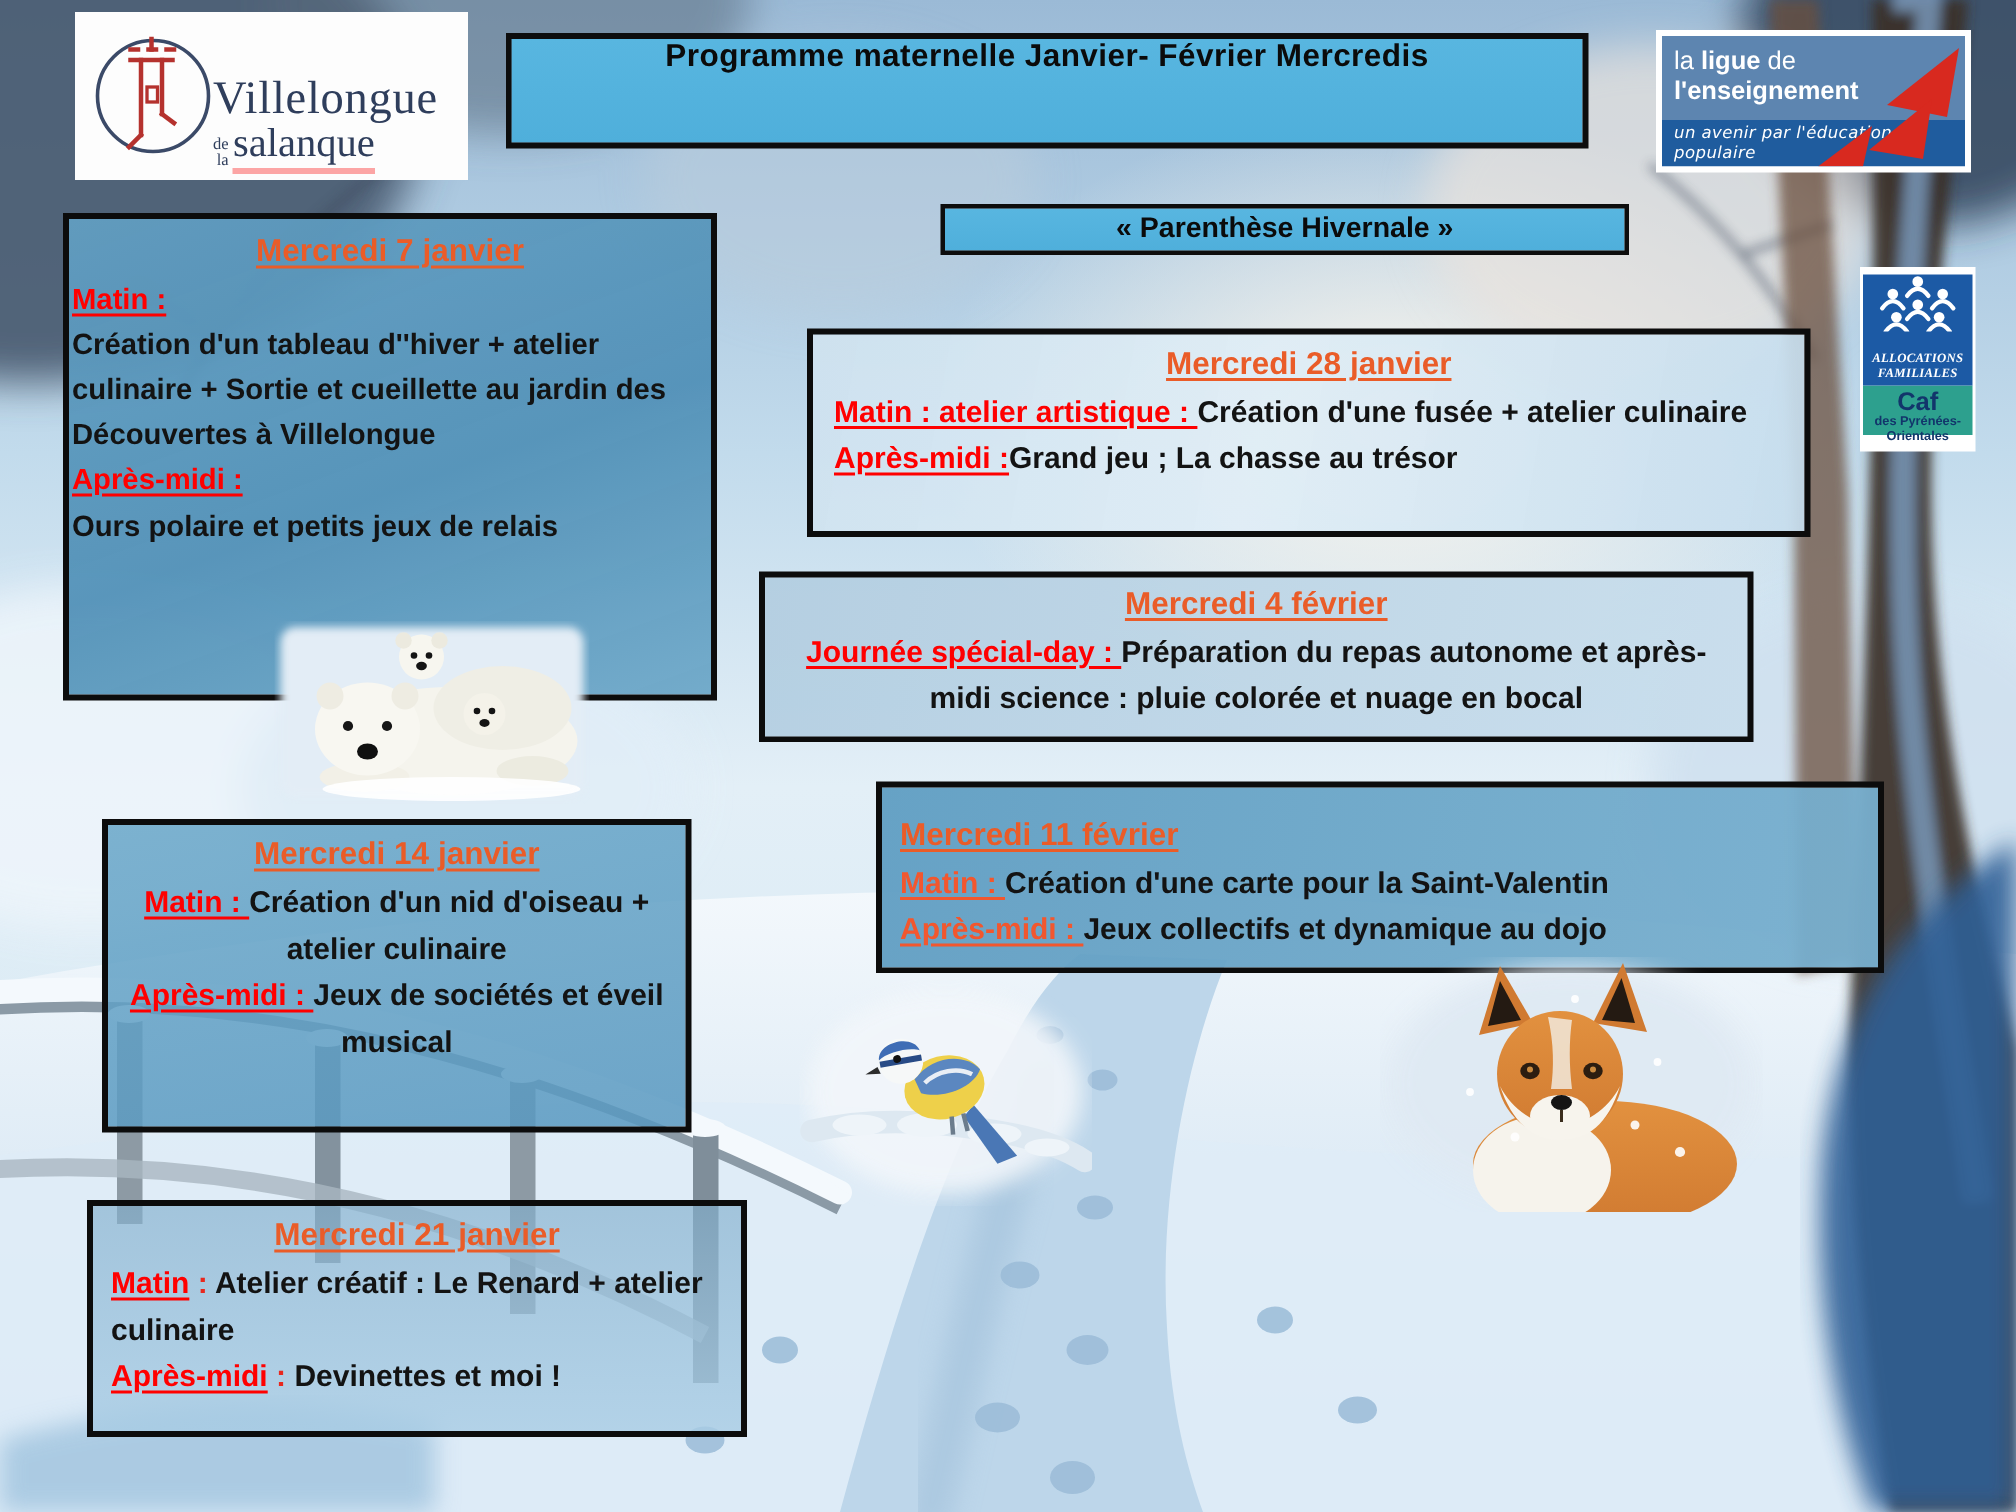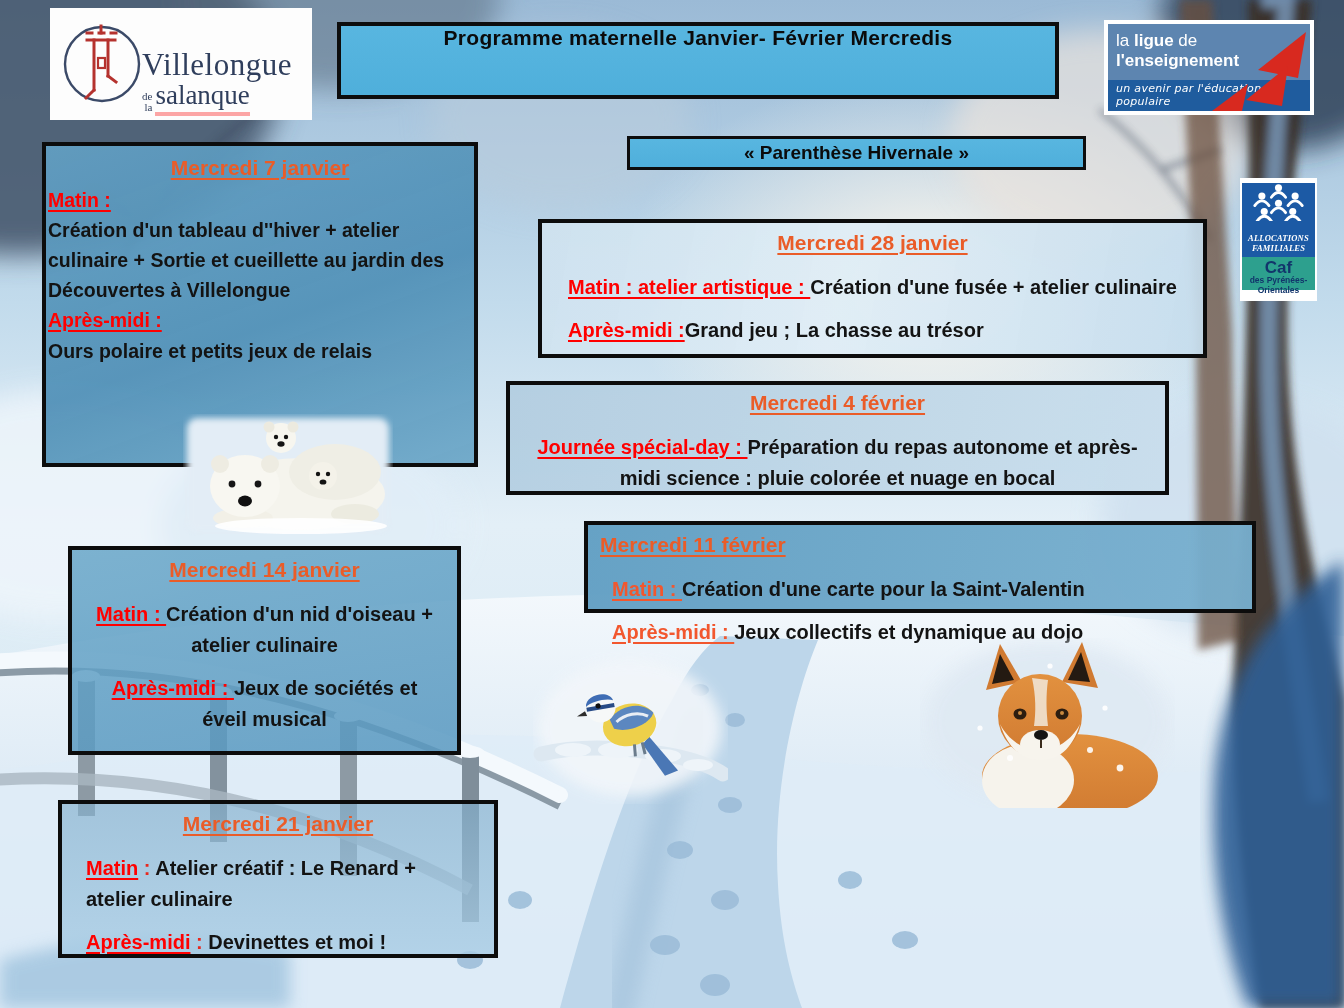--- a/index.html
+++ b/index.html
@@ -51,30 +51,30 @@
   .caf-dept{font-size:8.5px;line-height:1.15;}
 
   
   .event{border:4px solid #0c0c0c;color:#131313;font-size:20px;line-height:1.55;padding:6px 2px;}
   .event .date{display:block;text-align:center;color:#ea5c28;font-size:21px;
     text-decoration:underline;text-decoration-thickness:2px;text-underline-offset:3px;}
   .lbl{color:#ff0000;text-decoration:underline;text-decoration-thickness:2px;text-underline-offset:3px;}
   .lbl.orange{color:#f2572e;}
   .sep{color:#e8281e;}
   .txt{color:#131313;}
-  .line{margin:12px;}
+  .line{margin:0;}
   .center{text-align:center;}
 
   #box-jan7{left:42px;top:142px;width:436px;height:325px;font-size:19.5px;
     background:linear-gradient(160deg,rgba(98,158,193,.95),rgba(79,143,182,.93) 55%,rgba(110,168,200,.95));}
   #box-jan28{left:538px;top:219px;width:669px;height:139px;padding:4px 14px;
     background:linear-gradient(100deg,rgba(207,226,239,.92),rgba(223,237,246,.9) 45%,rgba(198,221,237,.92));}
   #box-feb4{left:506px;top:381px;width:663px;height:114px;padding:2px 12px;text-align:center;
     background:linear-gradient(100deg,rgba(178,205,224,.92),rgba(200,221,236,.92));}
-  #box-feb11{left:584px;top:521px;width:672px;height:92px;padding:4px 12px;
+  #box-feb11{left:584px;top:521px;width:672px;height:128px;padding:16px 12px;
     background:linear-gradient(100deg,rgba(95,157,194,.95),rgba(120,175,206,.95));}
   #box-jan14{left:68px;top:546px;width:393px;height:209px;text-align:center;padding:4px 8px;
     background:linear-gradient(170deg,rgba(104,166,200,.85),rgba(88,152,192,.85));}
   #box-jan21{left:58px;top:800px;width:440px;height:158px;padding:4px 12px;
     background:linear-gradient(180deg,rgba(130,175,205,.65),rgba(168,204,228,.8));}
   #box-feb18{left:645px;top:821px;width:670px;height:117px;text-align:center;padding:2px 10px;
     background:linear-gradient(100deg,rgba(140,190,220,.88),rgba(176,212,235,.9));}
 </style>
 </head>
 <body>

